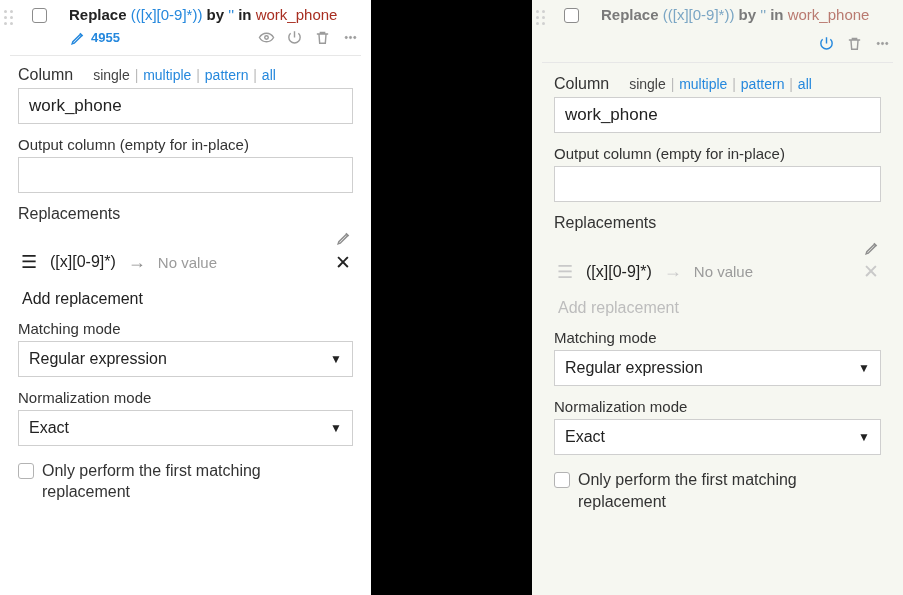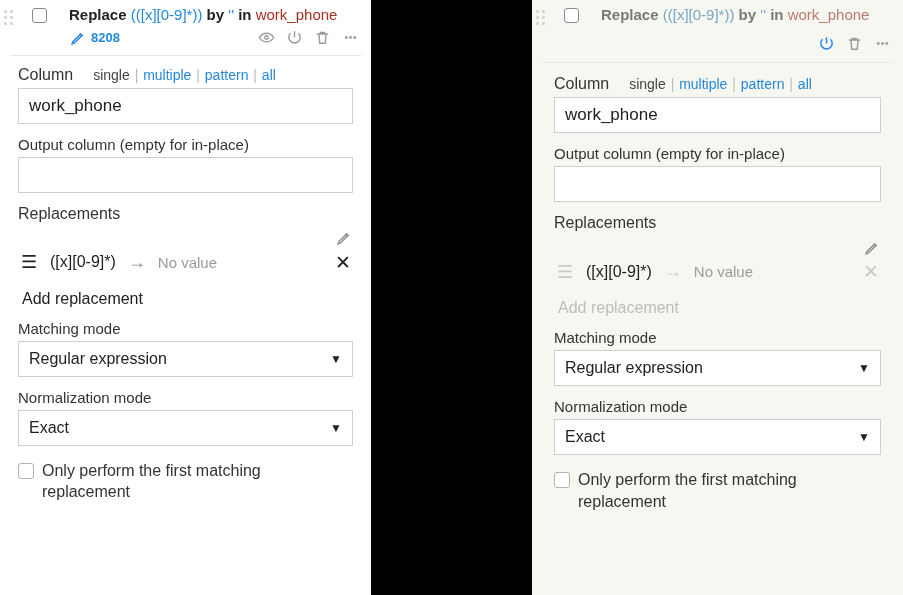--- a/index.html
+++ b/index.html
@@ -227,21 +227,21 @@
         <span class="bold">in</span>
         <span class="red">work_phone</span>
       </div>
       <div class="idrow">
         <div class="id">
           <span class="icon">
             <svg viewBox="0 0 24 24" fill="none" stroke-width="2">
                 <path d="M3 21l3-1 11-11-2-2L4 18l-1 3zM14 6l4 4"></path>
               </svg>
           </span>
-          <span>8208</span>
+          <span>4955</span>
         </div>
         <div class="toolbar">
           <span class="icon">
             <svg viewBox="0 0 24 24" fill="none" stroke-width="2">
                 <path d="M2 12s3.5-6 10-6 10 6 10 6-3.5 6-10 6-10-6-10-6z"></path>
                 <circle cx="12" cy="12" r="2.5"></circle>
               </svg>
           </span>
           <span class="icon">
             <svg viewBox="0 0 24 24" fill="none" stroke-width="2">

